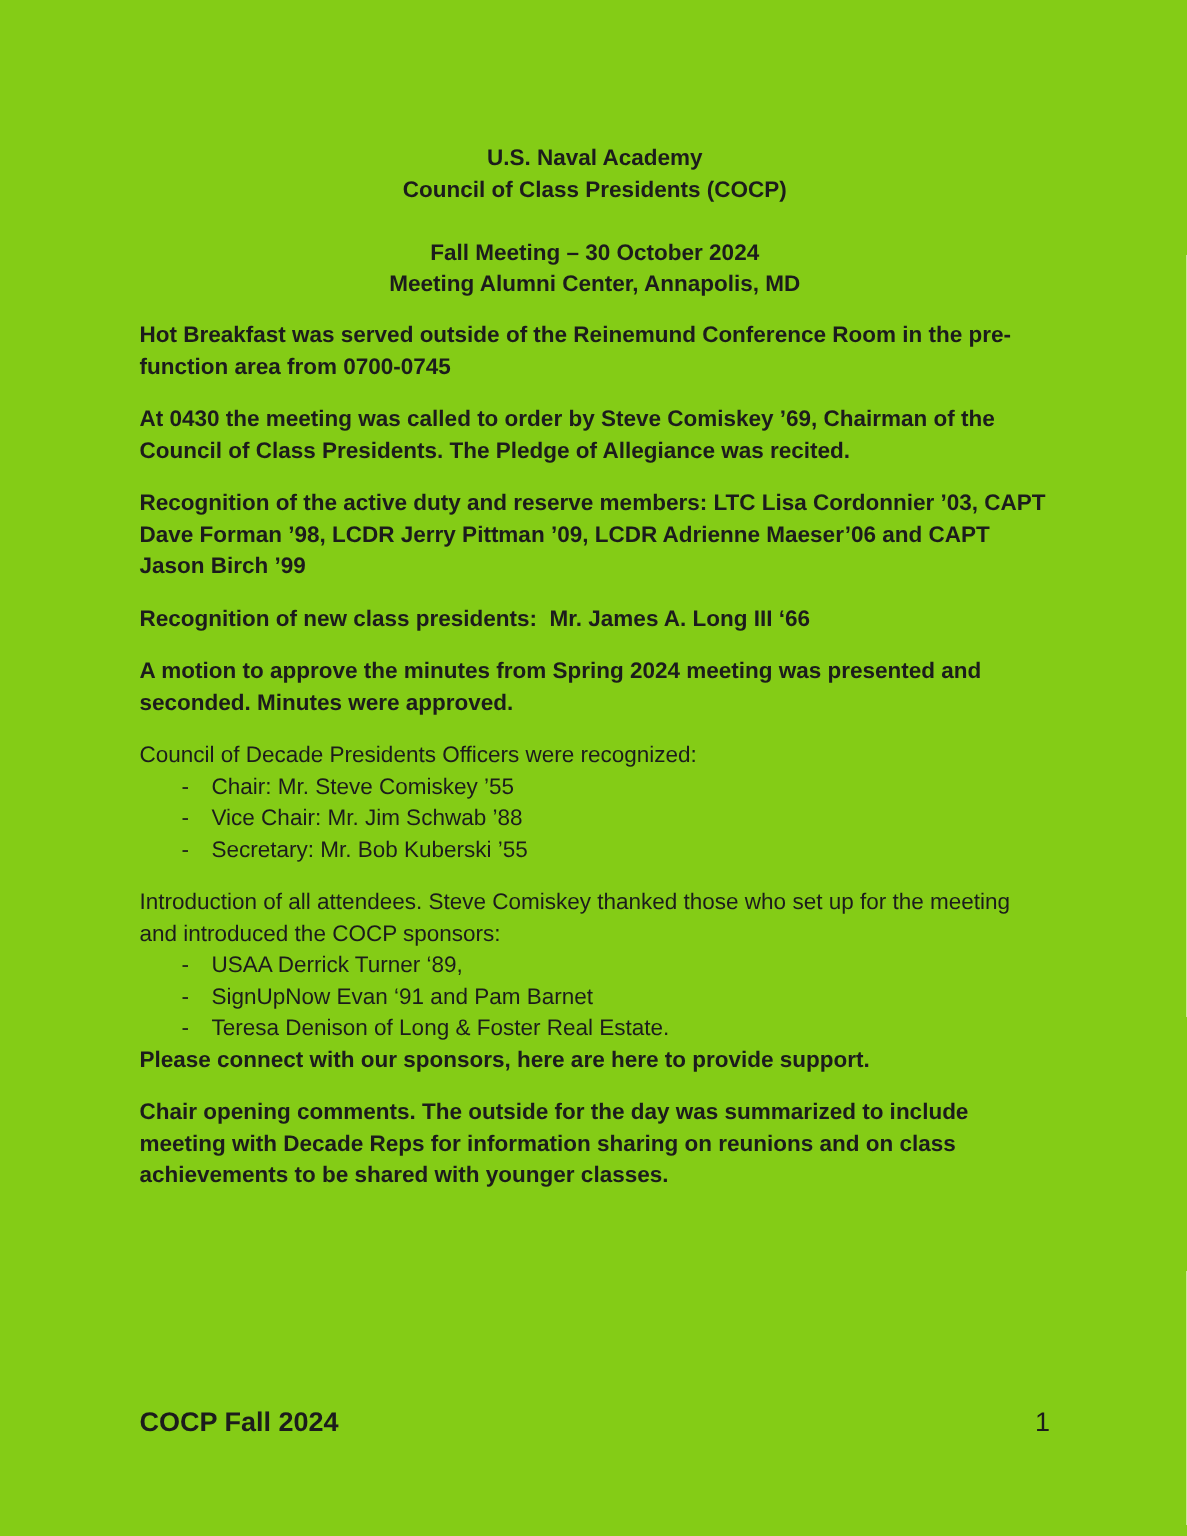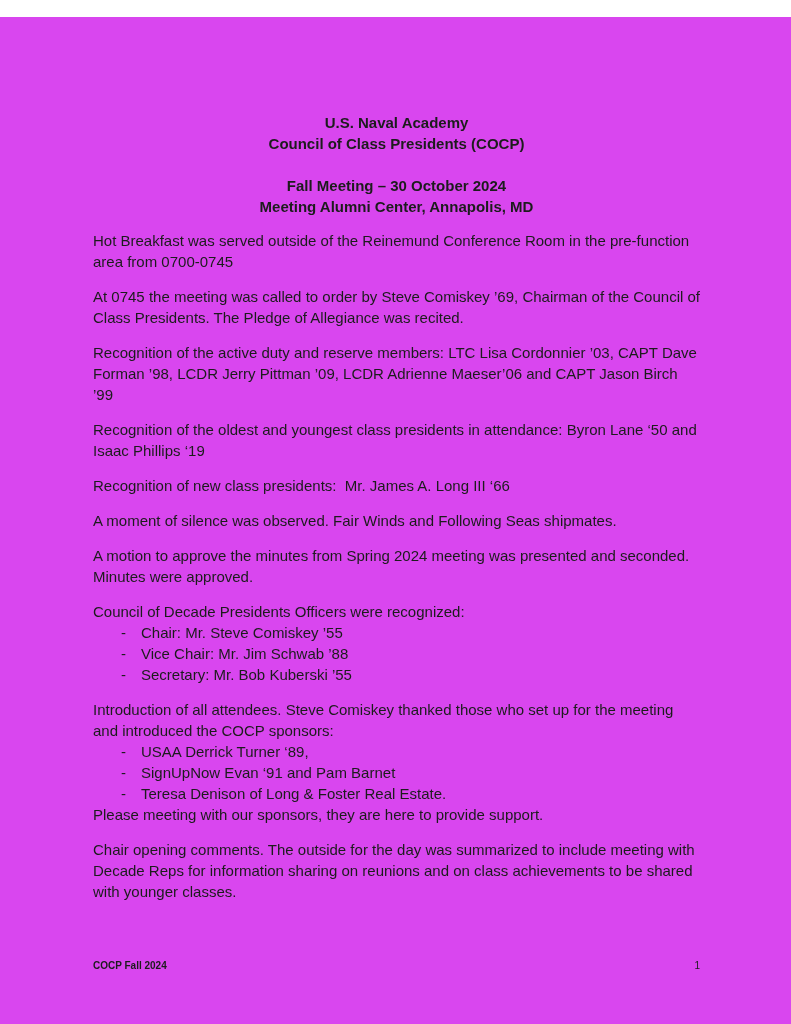--- a/index.html
+++ b/index.html
@@ -8,39 +8,38 @@
     width: 791px;
     height: 1024px;
     position: relative;
     font-family: "Liberation Sans", "DejaVu Sans", sans-serif;
     color: #1c1c1c;
     overflow: hidden;
   }
   .page {
     position: absolute;
     inset: 0;
-    background: #d946ef;
+    background: #84cc16;
     padding: 95px 91px 0 93px;
-    margin-top: 17px;
   }
   .doc-header { text-align: center; }
   .doc-header p {
     font-size: 15px;
     line-height: 21px;
     font-weight: bold;
     white-space: pre-wrap;
   }
   .header-spacer { height: 21px; }
   .body-spacer { height: 13px; }
   .doc-body p {
     font-size: 15px;
     line-height: 21px;
     white-space: pre-wrap;
   }
-  .para { margin-bottom: 14px; }
+  .para { margin-bottom: 14px; font-weight: bold; }
   .tight { margin-bottom: 0; }
   .list { margin-bottom: 14px; }
   .list.tight { margin-bottom: 0; }
   .list-item {
     display: flex;
     font-size: 15px;
     line-height: 21px;
   }
   .list-item .dash {
     margin-left: 28px;
@@ -49,21 +48,21 @@
   }
   .list-item .item-text { flex: 1; white-space: pre-wrap; }
   .doc-footer {
     position: absolute;
     left: 93px;
     right: 91px;
     top: 938px;
     display: flex;
     justify-content: space-between;
     align-items: baseline;
-    font-size: 10px;
+    font-size: 18px;
     line-height: 21px;
   }
   .doc-footer .footer-left { font-weight: bold; }
 </style>
 </head>
 <body>
 
 <div class="page">
 
   <div class="doc-header">
@@ -71,25 +70,23 @@
     <p>Council of Class Presidents (COCP)</p>
     <div class="header-spacer"></div>
     <p>Fall Meeting – 30 October 2024</p>
     <p>Meeting Alumni Center, Annapolis, MD</p>
   </div>
 
   <div class="body-spacer"></div>
 
   <div class="doc-body">
     <p class="para">Hot Breakfast was served outside of the Reinemund Conference Room in the pre-function area from 0700-0745</p>
-    <p class="para">At 0745 the meeting was called to order by Steve Comiskey ’69, Chairman of the Council of Class Presidents. The Pledge of Allegiance was recited.</p>
+    <p class="para">At 0430 the meeting was called to order by Steve Comiskey ’69, Chairman of the Council of Class Presidents. The Pledge of Allegiance was recited.</p>
     <p class="para">Recognition of the active duty and reserve members: LTC Lisa Cordonnier ’03, CAPT Dave Forman ’98, LCDR Jerry Pittman ’09, LCDR Adrienne Maeser’06 and CAPT Jason Birch ’99</p>
-    <p class="para">Recognition of the oldest and youngest class presidents in attendance: Byron Lane ‘50 and Isaac Phillips ‘19</p>
     <p class="para">Recognition of new class presidents:  Mr. James A. Long III ‘66</p>
-    <p class="para">A moment of silence was observed. Fair Winds and Following Seas shipmates.</p>
     <p class="para">A motion to approve the minutes from Spring 2024 meeting was presented and seconded. Minutes were approved.</p>
 
     <p class="tight">Council of Decade Presidents Officers were recognized:</p>
     <div class="list">
       <div class="list-item">
         <span class="dash">-</span>
         <span class="item-text">Chair: Mr. Steve Comiskey ’55</span>
       </div>
       <div class="list-item">
         <span class="dash">-</span>
@@ -109,21 +106,21 @@
       </div>
       <div class="list-item">
         <span class="dash">-</span>
         <span class="item-text">SignUpNow Evan ‘91 and Pam Barnet</span>
       </div>
       <div class="list-item">
         <span class="dash">-</span>
         <span class="item-text">Teresa Denison of Long &amp; Foster Real Estate.</span>
       </div>
     </div>
-    <p class="para">Please meeting with our sponsors, they are here to provide support.</p>
+    <p class="para">Please connect with our sponsors, here are here to provide support.</p>
 
     <p class="para">Chair opening comments. The outside for the day was summarized to include meeting with Decade Reps for information sharing on reunions and on class achievements to be shared with younger classes.</p>
   </div>
 
   <div class="doc-footer">
     <span class="footer-left">COCP Fall 2024</span>
     <span class="footer-right">1</span>
   </div>
 
 </div>

